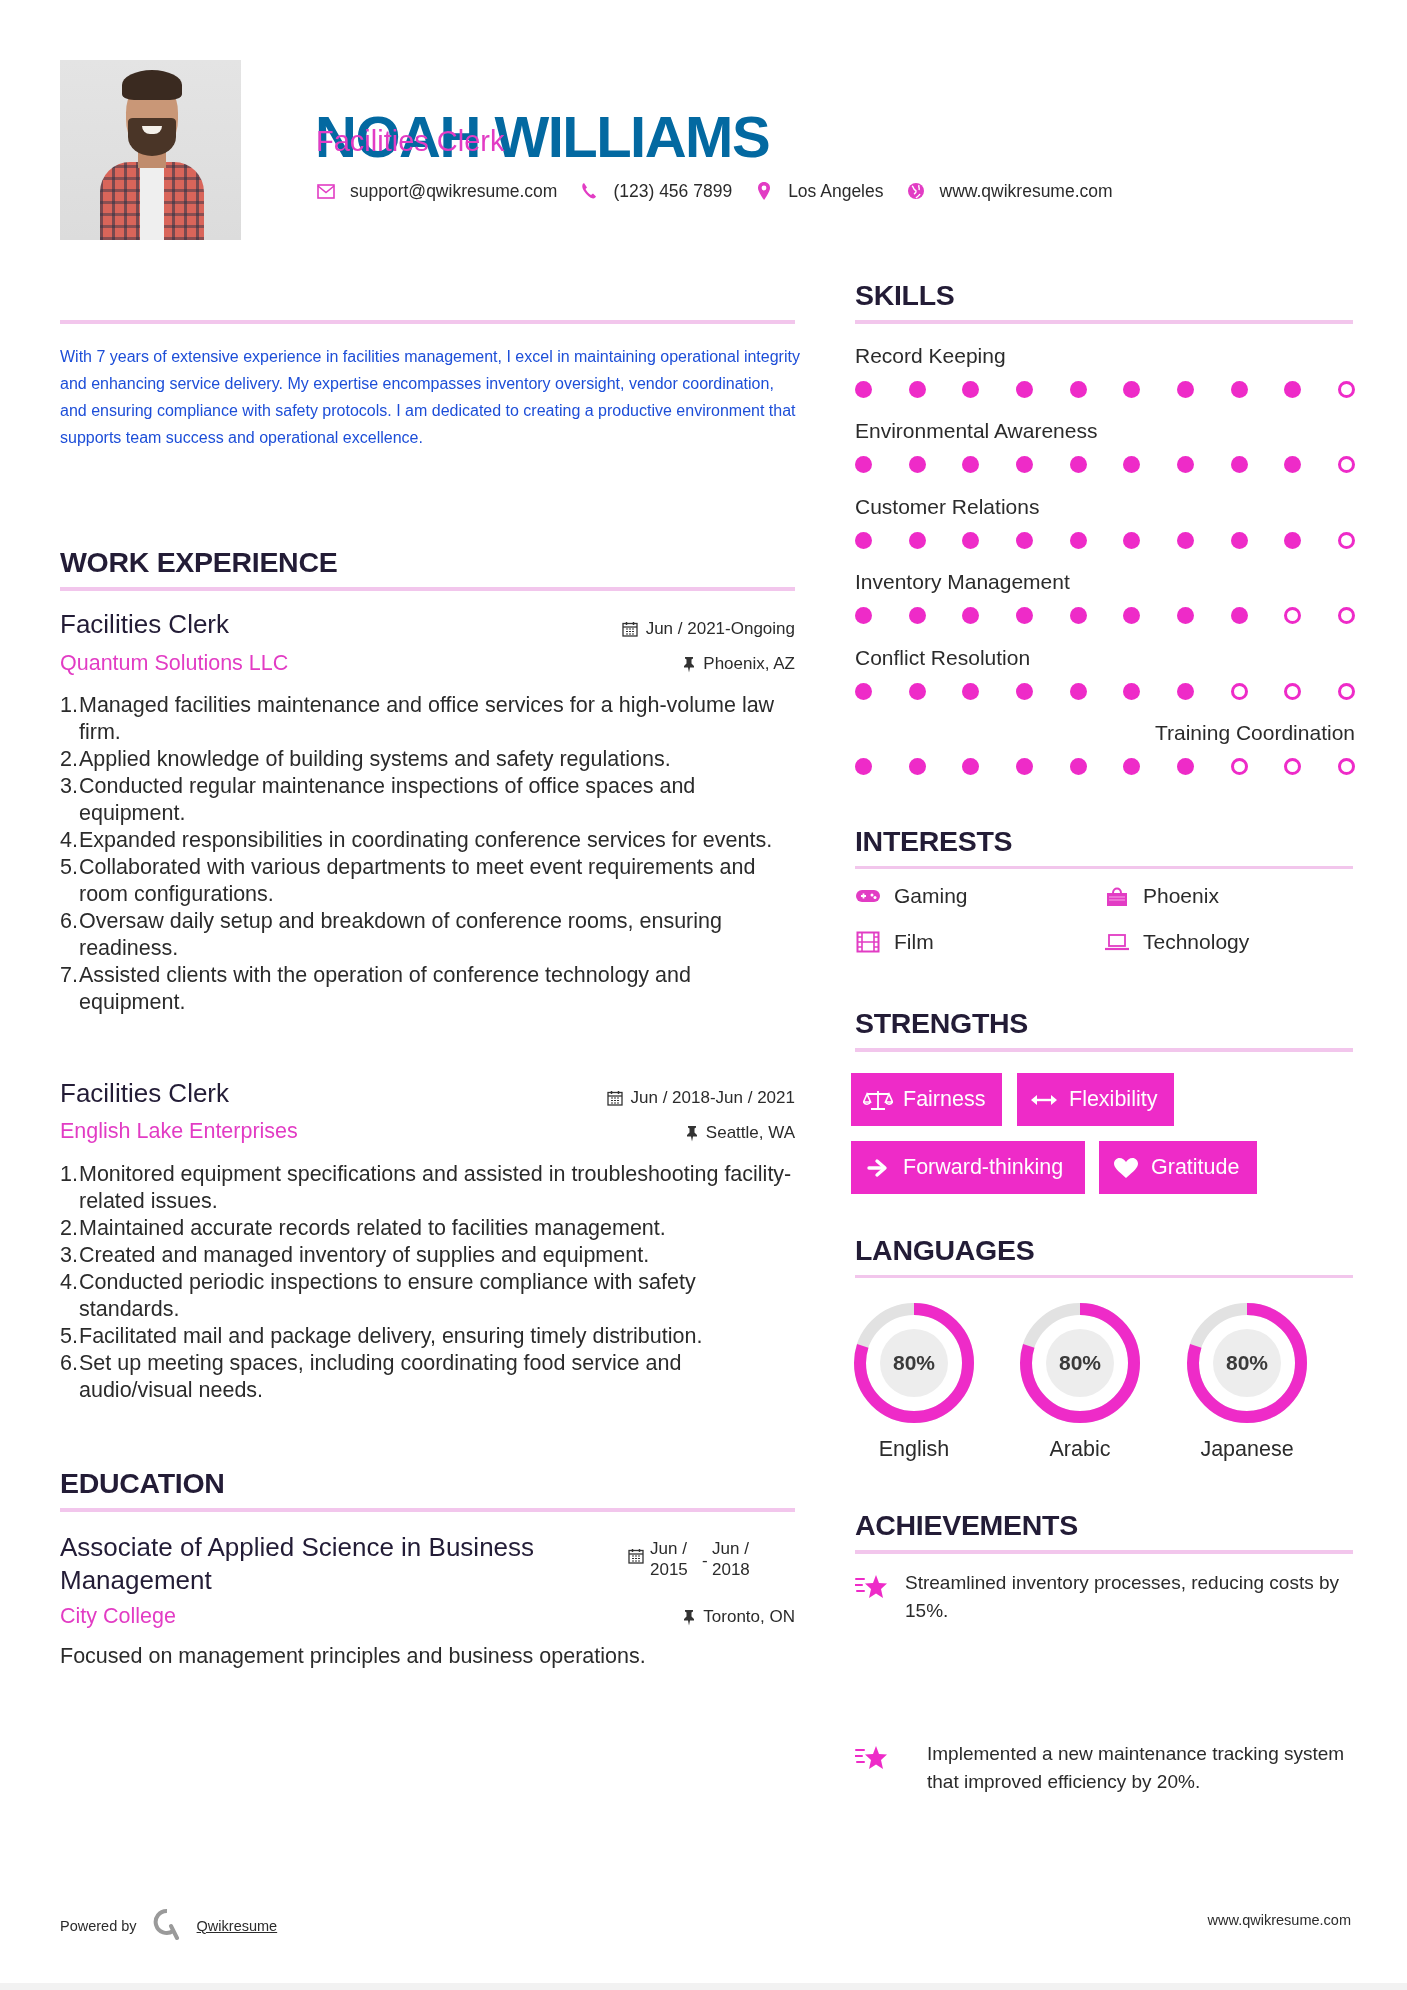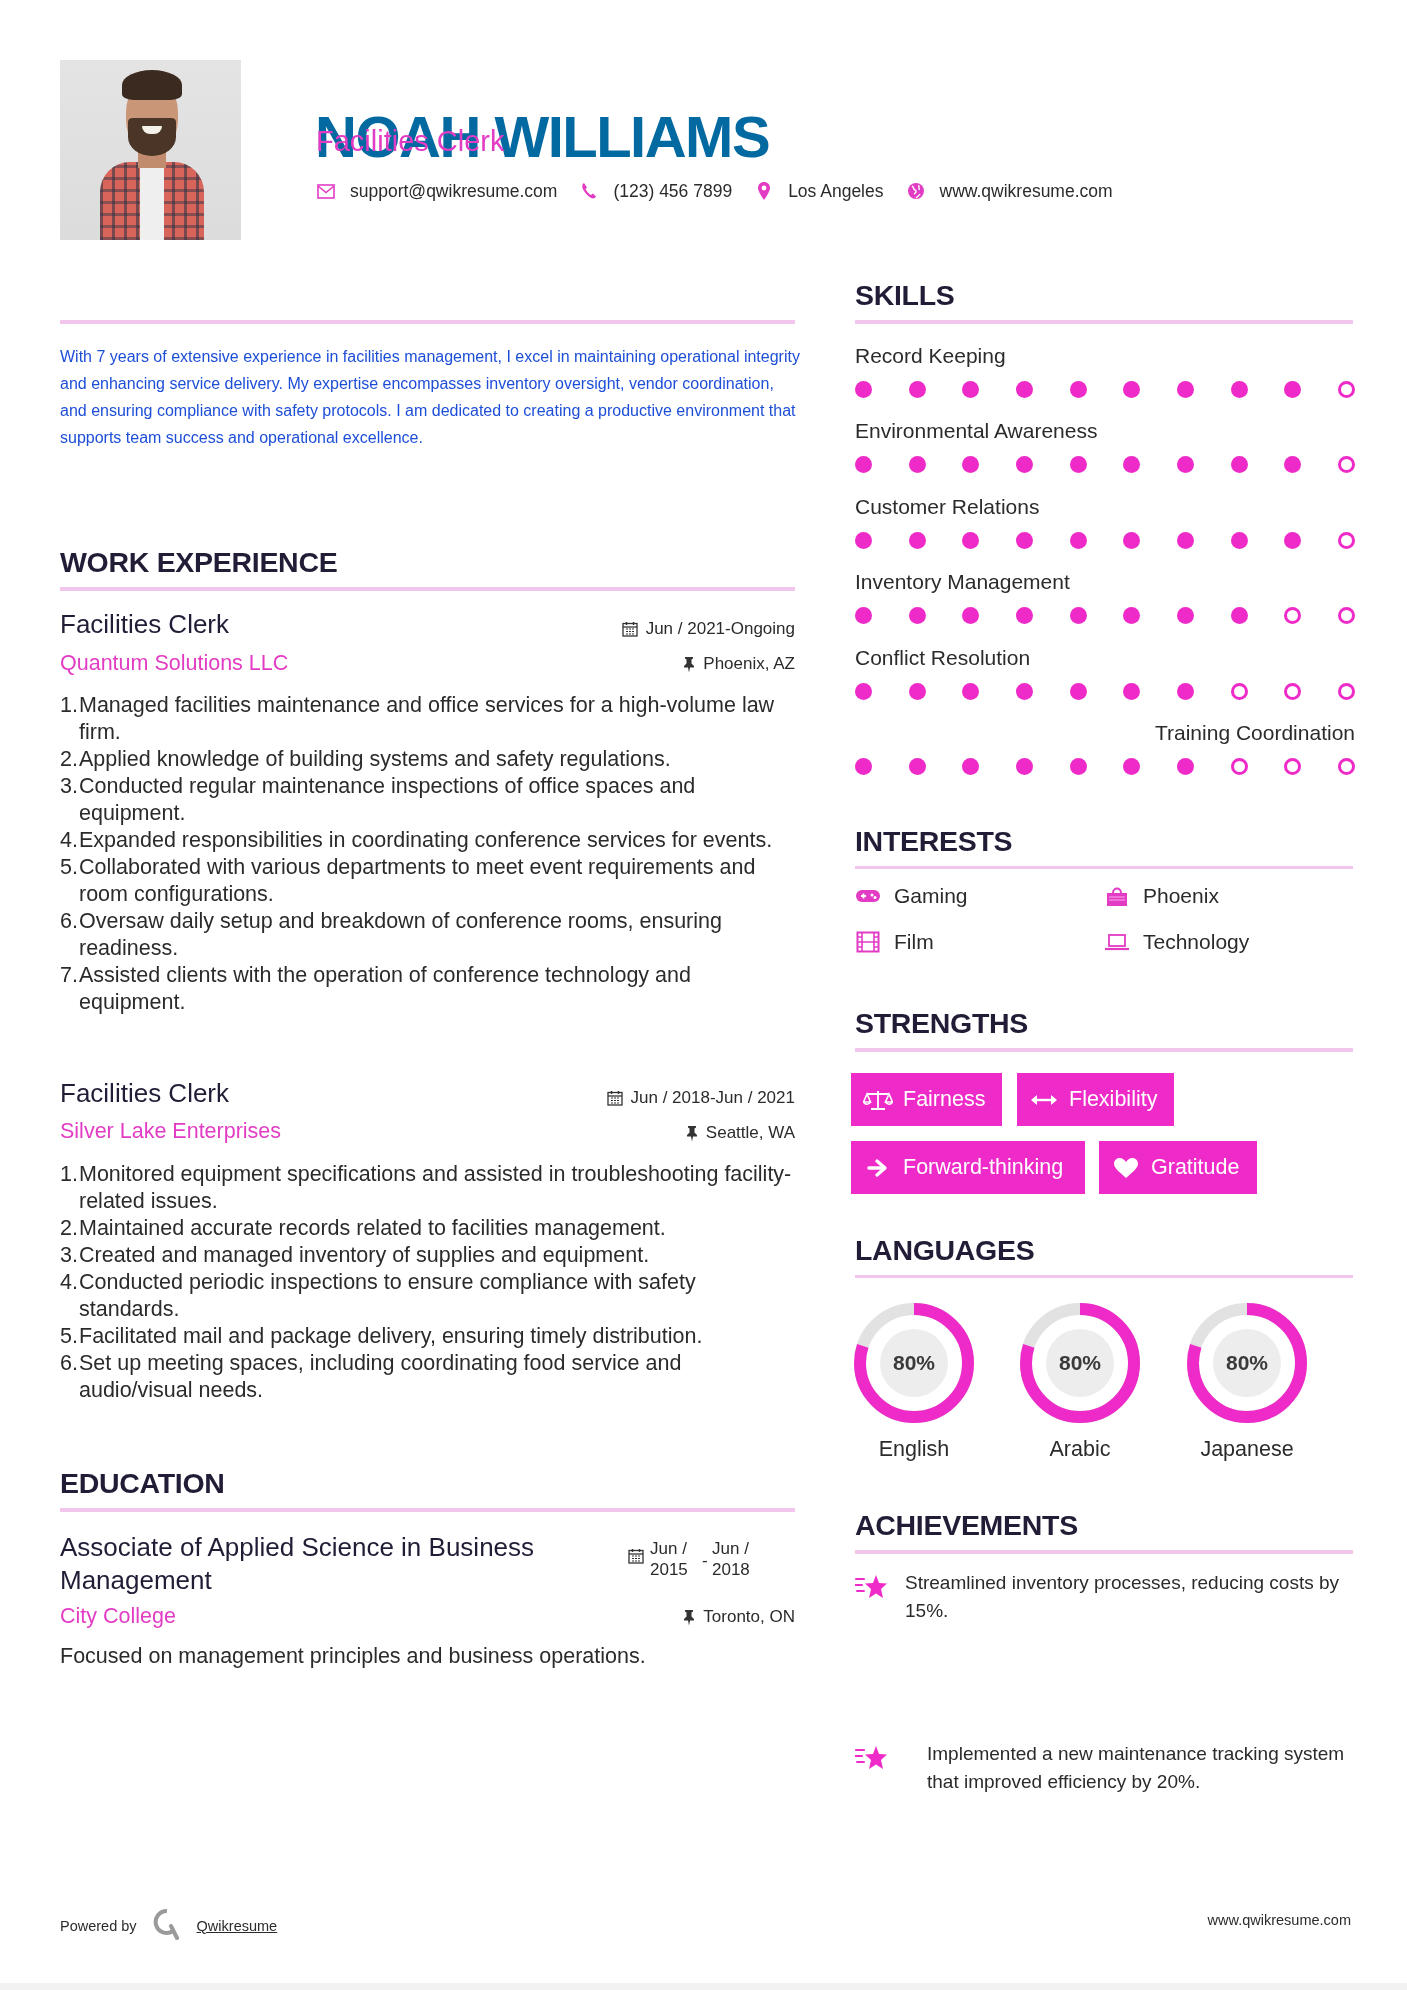--- a/index.html
+++ b/index.html
@@ -190,21 +190,21 @@
       <svg width="16" height="16" viewBox="0 0 16 16">
           <rect x="1" y="2.5" width="14" height="12.5" fill="none" stroke="#333" stroke-width="1.3"></rect>
           <line x1="1" y1="6" x2="15" y2="6" stroke="#333" stroke-width="1.3"></line>
           <line x1="4.5" y1="1" x2="4.5" y2="4" stroke="#333" stroke-width="1.5"></line>
           <line x1="11.5" y1="1" x2="11.5" y2="4" stroke="#333" stroke-width="1.5"></line>
           <path d="M4 8h2M7 8h2M10 8h2M4 10.5h2M7 10.5h2M10 10.5h2M4 13h2M7 13h2M10 13h2" stroke="#333" stroke-width="1.2"></path>
         </svg>
     </span>
     <span>Jun / 2018-Jun / 2021</span>
   </div>
-  <div class="job-company" style="top:1118px;">Silver Lake Enterprises</div>
+  <div class="job-company" style="top:1118px;">English Lake Enterprises</div>
   <div class="job-meta" style="top:1122px;">
     <span class="mi">
       <svg width="12" height="17" viewBox="0 0 12 17">
           <path d="M2 1h8v1.5L8.5 3.5v4L11 10v1.5H7L6 16.5 5 11.5H1V10l2.5-2.5v-4L2 2.5Z" fill="#333"></path>
         </svg>
     </span>
     <span>Seattle, WA</span>
   </div>
   <ol class="bullets" style="top:1161px;">
     <li><span class="num">1.</span><span>Monitored equipment specifications and assisted in troubleshooting facility-related issues.</span></li>

